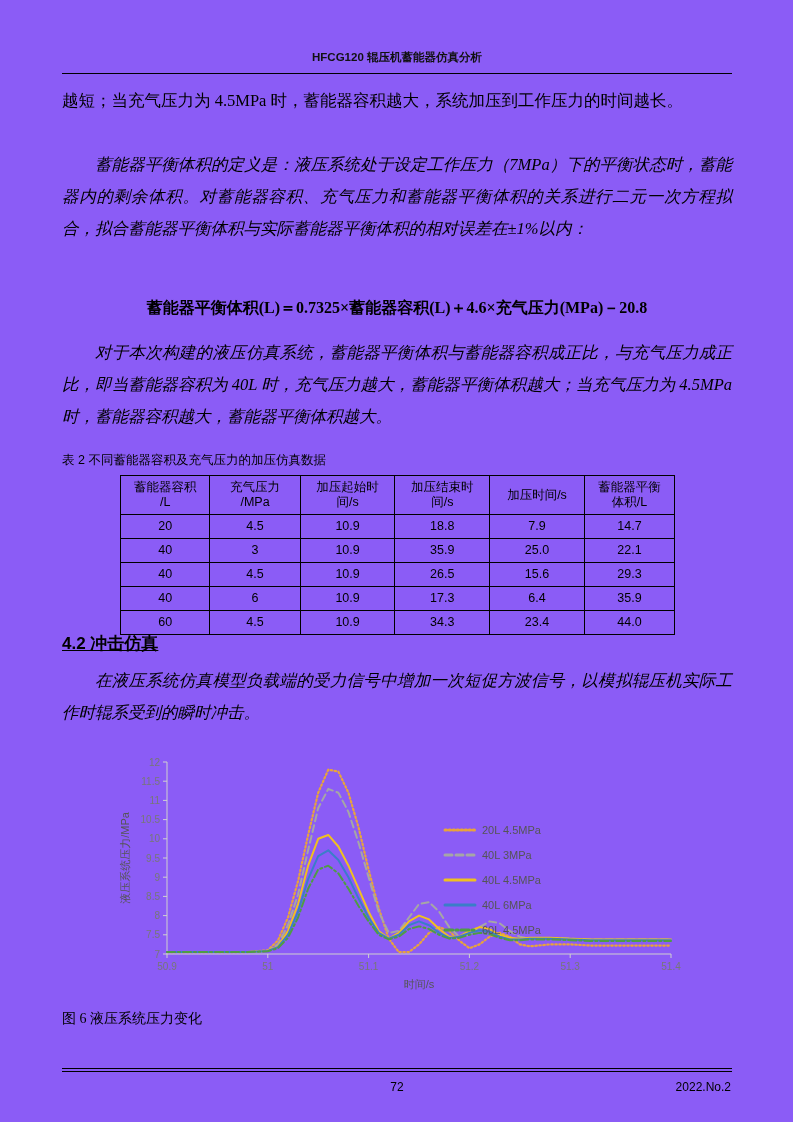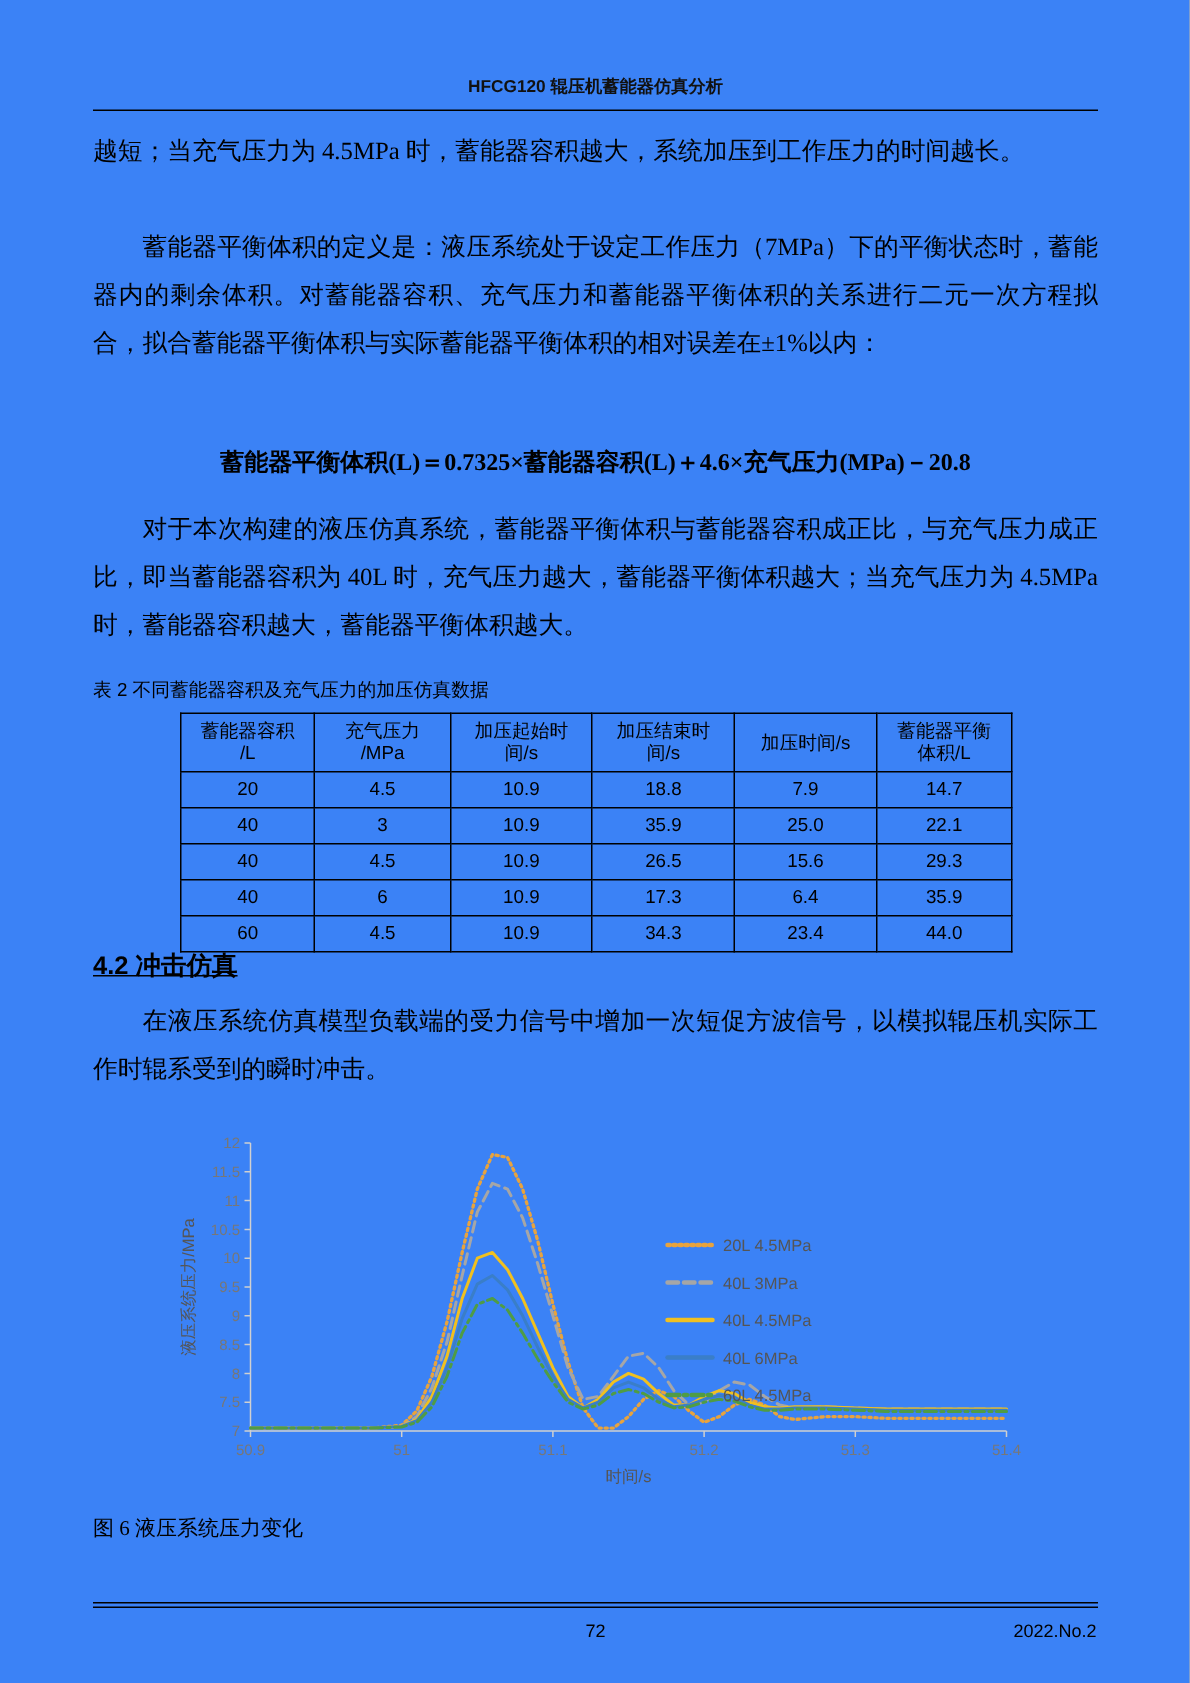--- a/index.html
+++ b/index.html
@@ -4,21 +4,21 @@
 <style>
   html, body {
     margin: 0;
     padding: 0;
     background: #b3b3b3;
   }
   .page {
     position: relative;
     width: 793px;
     height: 1122px;
-    background: #3b82f6;
+    background: #8b5cf6;
     margin: 0 auto;
     overflow: hidden;
     font-family: "Liberation Serif", serif;
     color: #000;
   }
 
   
   .hdr {
     position: absolute;
     left: 62px;
@@ -42,21 +42,21 @@
   
   .body-block {
     position: absolute;
     left: 62px;
     width: 670px;
     font-size: 16.5px;
     line-height: 32px;
     text-align: justify;
     color: #000;
   }
-  .indent { text-indent: 33px; }
+  .indent { text-indent: 33px; font-style: italic; }
 
   .formula {
     position: absolute;
     left: 62px;
     width: 670px;
     text-align: center;
     font-size: 16px;
     font-weight: bold;
     letter-spacing: 0px;
   }

